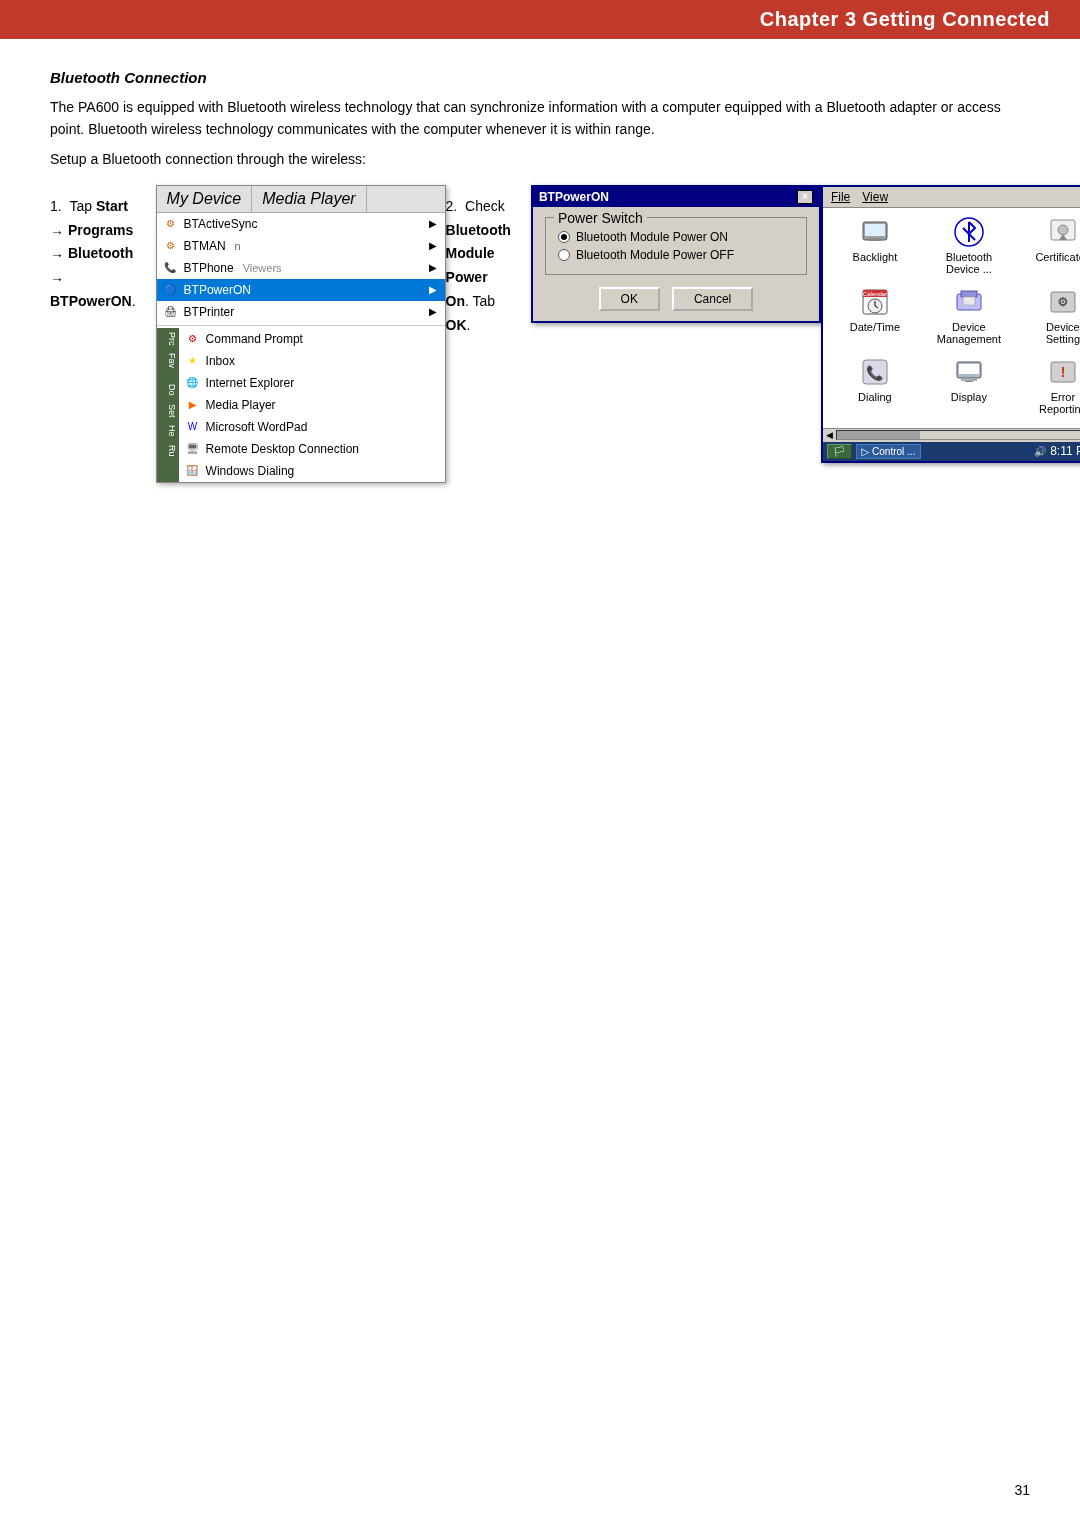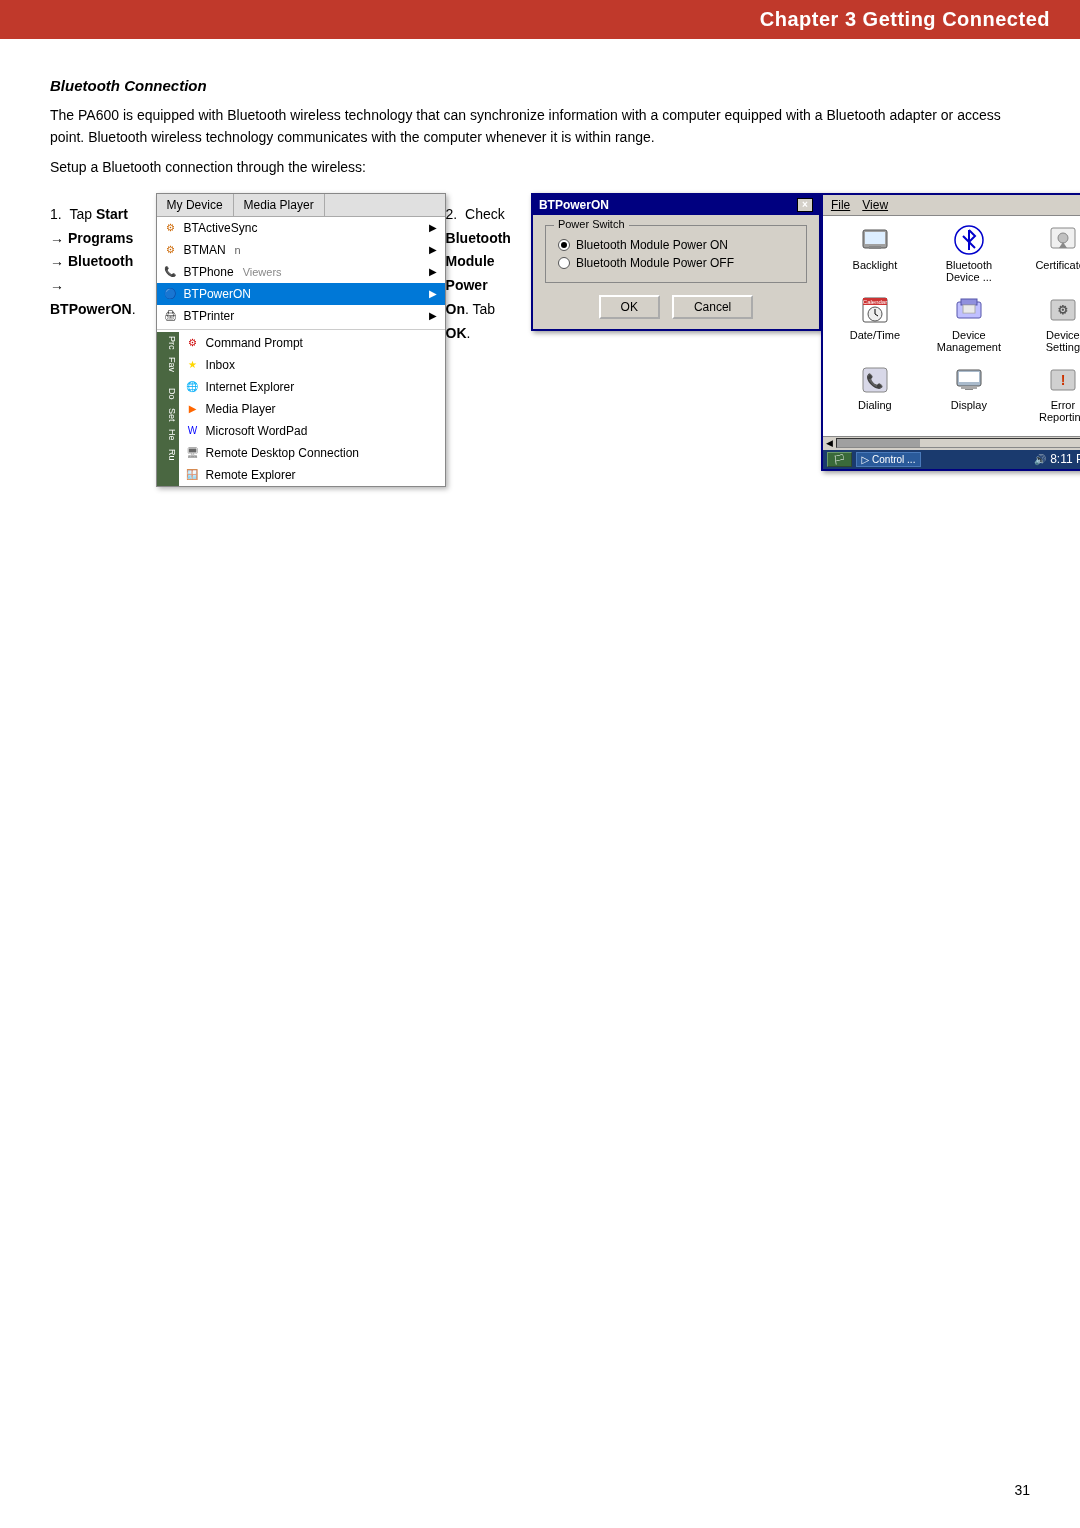--- a/index.html
+++ b/index.html
@@ -20,21 +20,21 @@
       font-size: 20px;
       font-weight: bold;
       text-align: right;
       padding: 8px 30px 8px 0;
       font-family: Arial, Helvetica, sans-serif;
       letter-spacing: 0.5px;
       margin-bottom: 0;
     }
 
     .page-content {
-      padding: 38px 50px 50px 50px;
+      padding: 30px 50px 50px 50px;
     }
 
     .section-title {
       font-weight: bold;
       font-style: italic;
       font-size: 15px;
       margin-bottom: 10px;
     }
 
     .intro-text {
@@ -87,22 +87,23 @@
 
     .win-menu-top {
       display: flex;
       gap: 0;
       background: #e0e0e0;
       border-bottom: 1px solid #aaa;
     }
 
     .win-menu-top-item {
       padding: 4px 10px;
-      font-size: 12px;
+      font-size: 16px;
       border-right: 1px solid #aaa;
+      font-style: italic;
     }
 
     .win-menu-items {
       background: #fff;
     }
 
     .win-menu-item {
       display: flex;
       align-items: center;
       padding: 3px 8px 3px 6px;
@@ -196,21 +197,21 @@
       margin-bottom: 12px;
       position: relative;
     }
 
     .power-switch-legend {
       position: absolute;
       top: -8px;
       left: 8px;
       background: #d4d0c8;
       padding: 0 4px;
-      font-size: 11px;
+      font-size: 14px;
     }
 
     .radio-option {
       display: flex;
       align-items: center;
       gap: 6px;
       font-size: 12px;
       margin: 4px 0;
     }
 
@@ -433,21 +434,21 @@
               <div class="win-menu-item">
                 <span class="menu-icon" style="color:#0000ff;">W</span>
                 <span>Microsoft WordPad</span>
               </div>
               <div class="win-menu-item">
                 <span class="menu-icon" style="color:#666;">🖥</span>
                 <span>Remote Desktop Connection</span>
               </div>
               <div class="win-menu-item">
                 <span class="menu-icon" style="color:#ffd700;">🪟</span>
-                <span>Remote Explorer</span>
+                <span>Windows Dialing</span>
               </div>
             </div>
           </div>
         </div>
       </div>
     </div>
 
     <div class="step-row">
       <div class="step-text">
         <span>2.&nbsp;&nbsp;</span>Check <b>Bluetooth Module Power On</b>.

